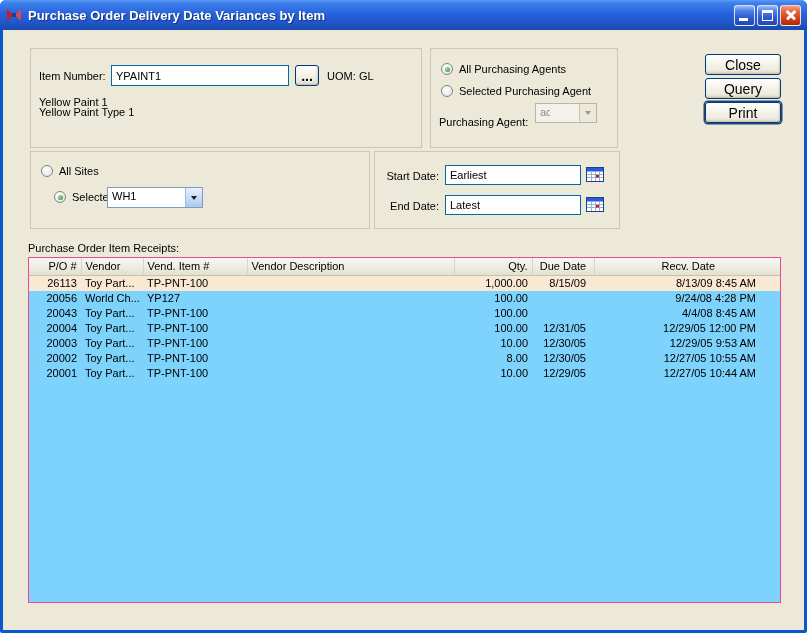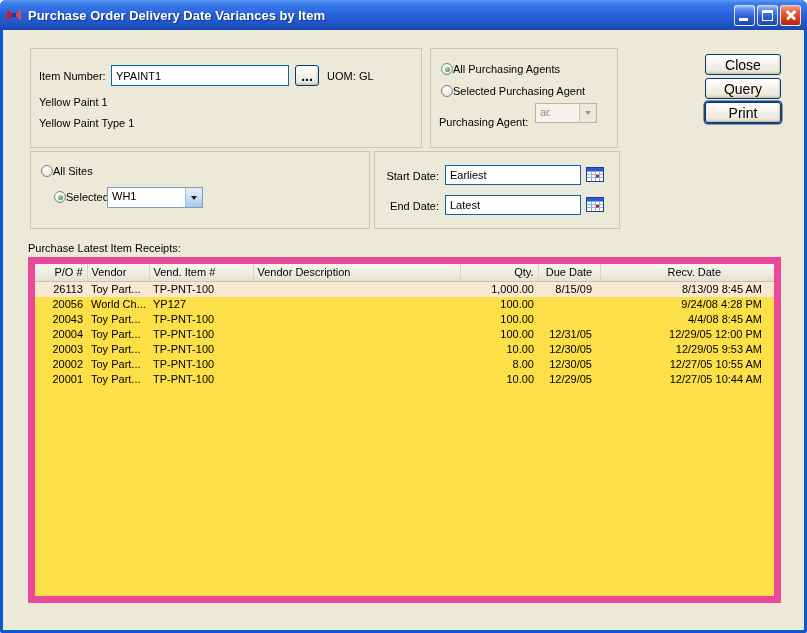--- a/index.html
+++ b/index.html
@@ -60,21 +60,21 @@
   .xp-btn {
     position: absolute;
     border: 1px solid #003C74; border-radius: 3px;
     background: linear-gradient(to bottom, #FFFFFF 0%, #F5F3E9 45%, #EDEADF 80%, #DCD7C6 100%);
     font-family: "Liberation Sans", sans-serif; font-size: 14px;
     box-shadow: inset -1px -1px 2px rgba(170,160,130,0.45);
     cursor: default;
   }
   .xp-btn.focused { box-shadow: 0 0 0 1.5px #26427C, inset -1px -1px 2px rgba(170,160,130,0.45); }
 
-  .radio-row { position: absolute; display: flex; align-items: center; }
+  .radio-row { position: absolute; display: flex; align-items: center; gap: 6px; }
   .radio {
     width: 12px; height: 12px; border-radius: 50%; position: relative; flex: 0 0 auto;
     border: 1px solid #7B848C;
     background: radial-gradient(circle at 35% 30%, #FFFFFF 0%, #EDEDEA 60%, #D8D8D2 100%);
   }
   .radio.checked::after {
     content: ""; position: absolute; left: 2.5px; top: 2.5px; width: 5px; height: 5px; border-radius: 50%;
     background: radial-gradient(circle at 38% 32%, #A7DA8C 0%, #4EA83C 70%, #2E7C22 100%);
   }
 
@@ -98,21 +98,21 @@
   }
 
   
   .item-group { left: 27px; top: 18px; width: 392px; height: 100px; }
   .item-number-label { left: 8px; top: 20px; }
   .item-number-input { left: 80px; top: 16px; width: 178px; height: 21px; }
   .browse-btn { left: 264px; top: 16px; width: 24px; height: 21px; font-weight: bold; }
   .uom-label { left: 296px; top: 20px; }
   .uom-value { left: 328px; top: 20px; }
   .desc1 { left: 8px; top: 46px; }
-  .desc2 { left: 8px; top: 67px; }
+  .desc2 { left: 8px; top: 56px; }
 
   
   .agents-group { left: 427px; top: 18px; width: 188px; height: 100px; }
   .agents-all { left: 10px; top: 14px; }
   .agents-sel { left: 10px; top: 36px; }
   .agent-label { left: 8px; top: 66px; }
   .agent-combo { left: 104px; top: 54px; width: 62px; height: 20px; gap: 29px; }
 
   
   .close-button { left: 702px; top: 24px; width: 76px; height: 21px; }
@@ -131,21 +131,21 @@
   .start-input { left: 70px; top: 13px; width: 136px; height: 20px; }
   .start-cal { left: 210px; top: 14px; }
   .end-label { left: 0; top: 47px; width: 64px; text-align: right; }
   .end-input { left: 70px; top: 43px; width: 136px; height: 20px; }
   .end-cal { left: 210px; top: 44px; }
 
   
   .receipts-label { left: 25px; top: 211px; }
   .table-wrap {
     position: absolute; left: 25px; top: 227px; width: 753px; height: 346px;
-    background: #fde047; border: 7px solid #ec4899; overflow: hidden;
+    background: #7dd3fc; border: 1px solid #ec4899; overflow: hidden;
   }
   table { border-collapse: collapse; table-layout: fixed; width: 100%; font-size: 11px; }
   thead th {
     height: 17px; font-weight: normal; text-align: center;
     background: linear-gradient(to bottom, #F7F6F1 0%, #EDEBE1 60%, #E3E0D0 100%);
     border-right: 1px solid #D8D4C4; border-bottom: 1px solid #C6C2B0;
     padding: 0 4px; white-space: nowrap; overflow: hidden;
   }
   thead th:last-child { border-right: 0; }
   tbody td {
@@ -269,21 +269,21 @@
               <line x1="5.5" y1="6" x2="5.5" y2="15"></line>
               <line x1="9.5" y1="6" x2="9.5" y2="15"></line>
               <line x1="13.5" y1="6" x2="13.5" y2="15"></line>
             </g>
             <rect x="10" y="9" width="3" height="2.5" fill="#C81E1E"></rect>
           </svg>
         </span>
       </button>
     </div>
 
-    <div class="lbl receipts-label">Purchase Latest Item Receipts:</div>
+    <div class="lbl receipts-label">Purchase Order Item Receipts:</div>
 
     <div class="table-wrap">
       <table>
         <colgroup>
           <col style="width:52px">
             <col style="width:62px">
             <col style="width:104px">
           <col style="width:207px">
             <col style="width:78px">
             <col style="width:62px">

